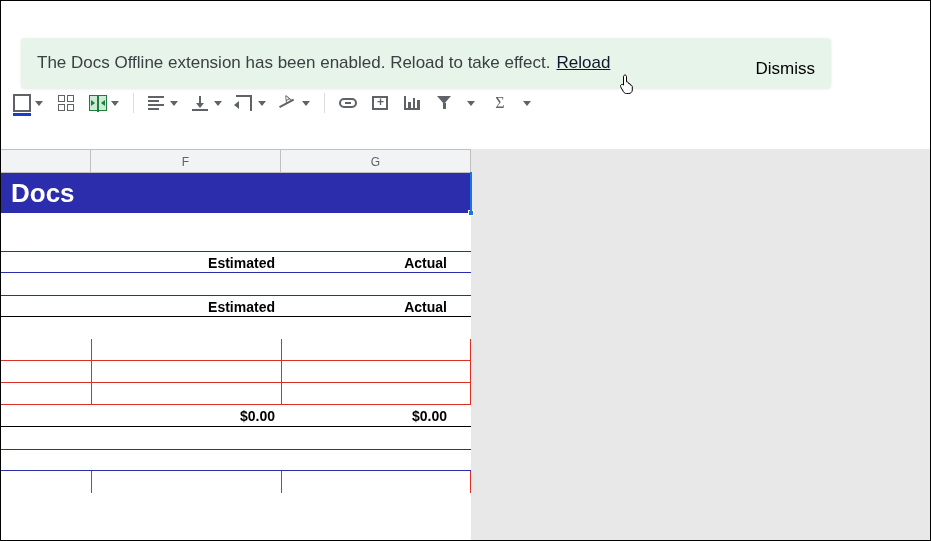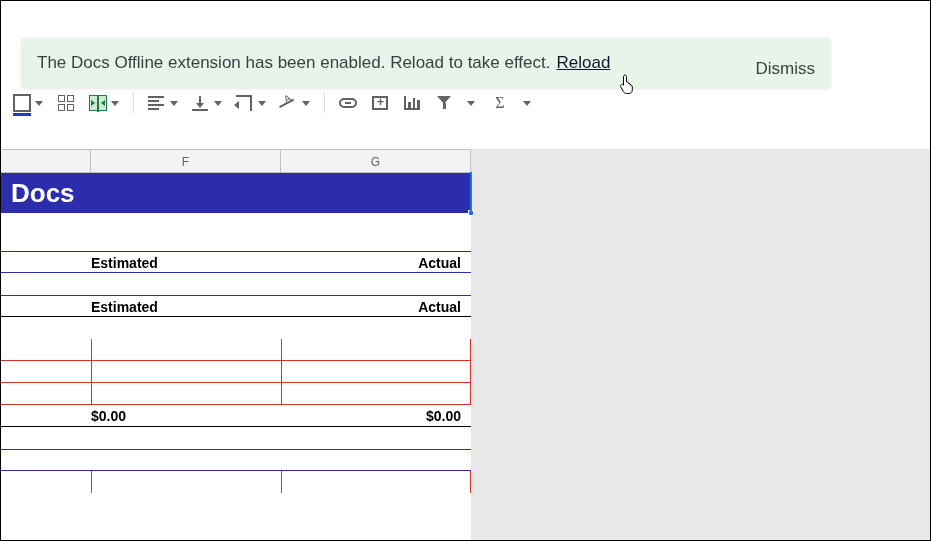--- a/index.html
+++ b/index.html
@@ -31,21 +31,21 @@
     box-shadow: 0 1px 3px rgba(0,0,0,0.1);
   }
   .banner-msg { color: #3c4043; }
   .banner-reload {
     color: #0f172a;
     text-decoration: underline;
     margin-left: 6px;
     cursor: pointer;
   }
   .banner-dismiss {
-    color: #404040;
+    color: #000000;
     margin-left: auto;
     cursor: pointer;
     margin-top: 12px;
   }
   .cursor-hand {
     position: absolute;
     top: 73px;
     left: 618px;
     width: 16px;
     height: 20px;
@@ -177,22 +177,22 @@
     padding-left: 10px;
     line-height: 40px;
     position: relative;
   }
   .sel-handle{position:absolute;right:-3px;bottom:-3px;width:6px;height:6px;background:#1a73e8;border:1px solid #fff;}
   .title-row::after{content:"";position:absolute;right:-1px;top:-1px;bottom:-1px;width:2px;background:#1a73e8;}
   .data-rows{width:470px;}
   .row{display:flex;height:22px;}
   .row.tall{height:38px;}
   .cell-e{width:90px;}
-  .cell-f{width:190px;padding-right:6px;font-size:14px;line-height:22px;}
-  .cell-g{width:190px;text-align:right;padding-right:10px;font-size:14px;line-height:22px;}
+  .cell-f{width:190px;text-align:right;padding-right:6px;font-size:14px;line-height:22px;}
+  .cell-g{width:190px;text-align:right;padding-right:24px;font-size:14px;line-height:22px;}
   .bold{font-weight:bold;}
   .bb-navy{border-bottom:1px solid #2b2dad;}
   .bb-black{border-bottom:1px solid #000;}
   .bt-navy{border-top:1px solid #2b2dad;}
   .red-grid{border-bottom:1px solid #d93025;}
   .red-left{border-left:1px solid #d93025;}
   .red-right{border-right:1px solid #d93025;}
   .grey-area{position:absolute;top:0;bottom:0;left:470px;right:0;background:#e8e8e8;}
 </style>
 </head>

